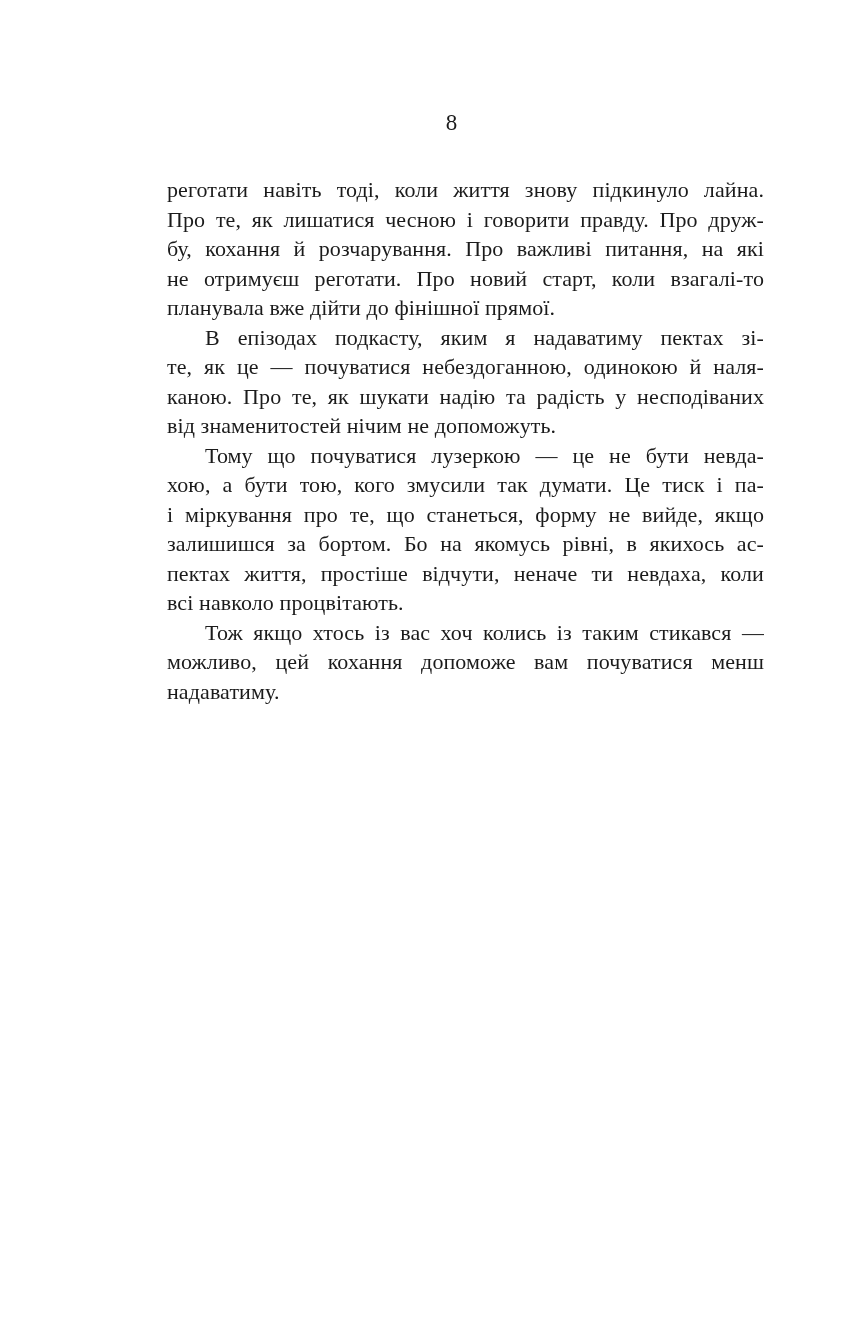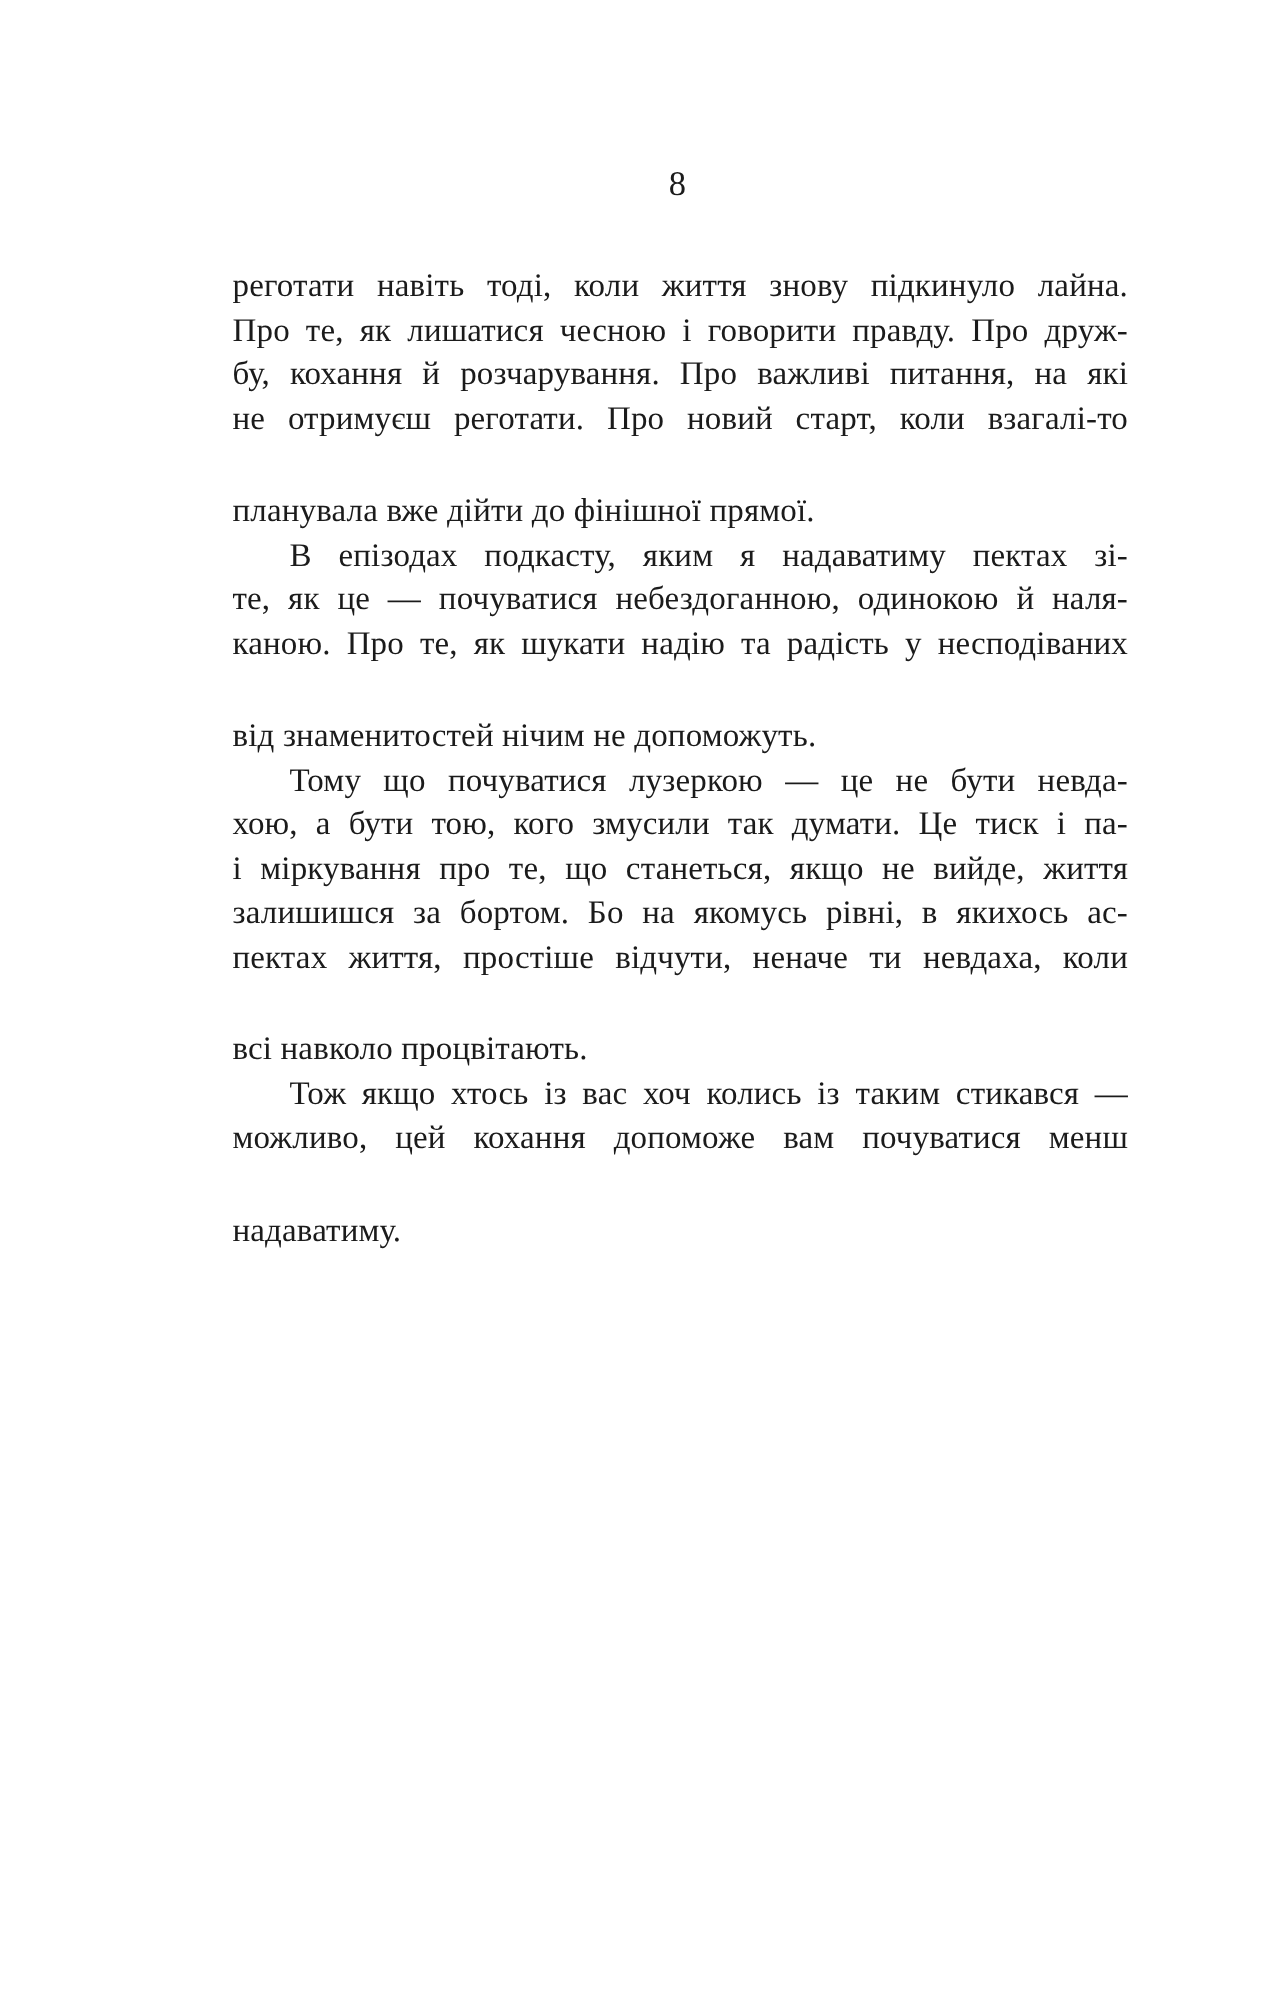--- a/index.html
+++ b/index.html
@@ -19,36 +19,35 @@
     position: absolute;
     left: 153px;
     top: 109px;
     width: 597px;
     text-align: center;
     font-size: 23px;
     line-height: 28px;
   }
   .text-block {
     position: absolute;
-    left: 155px;
+    left: 167px;
     top: 175px;
     width: 597px;
     font-size: 22px;
   }
   .text-line {
     height: 29.5px;
     line-height: 29.5px;
     text-align: justify;
     text-align-last: justify;
     overflow: hidden;
     letter-spacing: 0.1px;
   }
   .text-line.para-last {
     text-align-last: left;
-    margin-top: 32px;
   }
   .text-line.para-first-indent {
     text-indent: 38px;
   }
 </style>
 </head>
 <body style="background: rgb(255, 255, 255); color: rgb(27, 27, 27);">
 
 <div class="page-number">8</div>
 
@@ -57,20 +56,20 @@
     <div class="text-line">Про те, як лишатися чесною і говорити правду. Про друж-</div>
     <div class="text-line">бу, кохання й розчарування. Про важливі питання, на які</div>
     <div class="text-line">не отримуєш реготати. Про новий старт, коли взагалі-то</div>
     <div class="text-line para-last">планувала вже дійти до фінішної прямої.</div>
     <div class="text-line para-first-indent">В епізодах подкасту, яким я надаватиму пектах зі-</div>
     <div class="text-line">те, як це — почуватися небездоганною, одинокою й наля-</div>
     <div class="text-line">каною. Про те, як шукати надію та радість у несподіваних</div>
     <div class="text-line para-last">від знаменитостей нічим не допоможуть.</div>
     <div class="text-line para-first-indent">Тому що почуватися лузеркою — це не бути невда-</div>
     <div class="text-line">хою, а бути тою, кого змусили так думати. Це тиск і па-</div>
-    <div class="text-line">і міркування про те, що станеться, якщо не вийде, життя</div>
+    <div class="text-line">і міркування про те, що станеться, форму не вийде, якщо</div>
     <div class="text-line">залишишся за бортом. Бо на якомусь рівні, в якихось ас-</div>
     <div class="text-line">пектах життя, простіше відчути, неначе ти невдаха, коли</div>
     <div class="text-line para-last">всі навколо процвітають.</div>
     <div class="text-line para-first-indent">Тож якщо хтось із вас хоч колись із таким стикався —</div>
     <div class="text-line">можливо, цей кохання допоможе вам почуватися менш</div>
     <div class="text-line para-last">надаватиму.</div>
   </div>
 
 </body></html>

